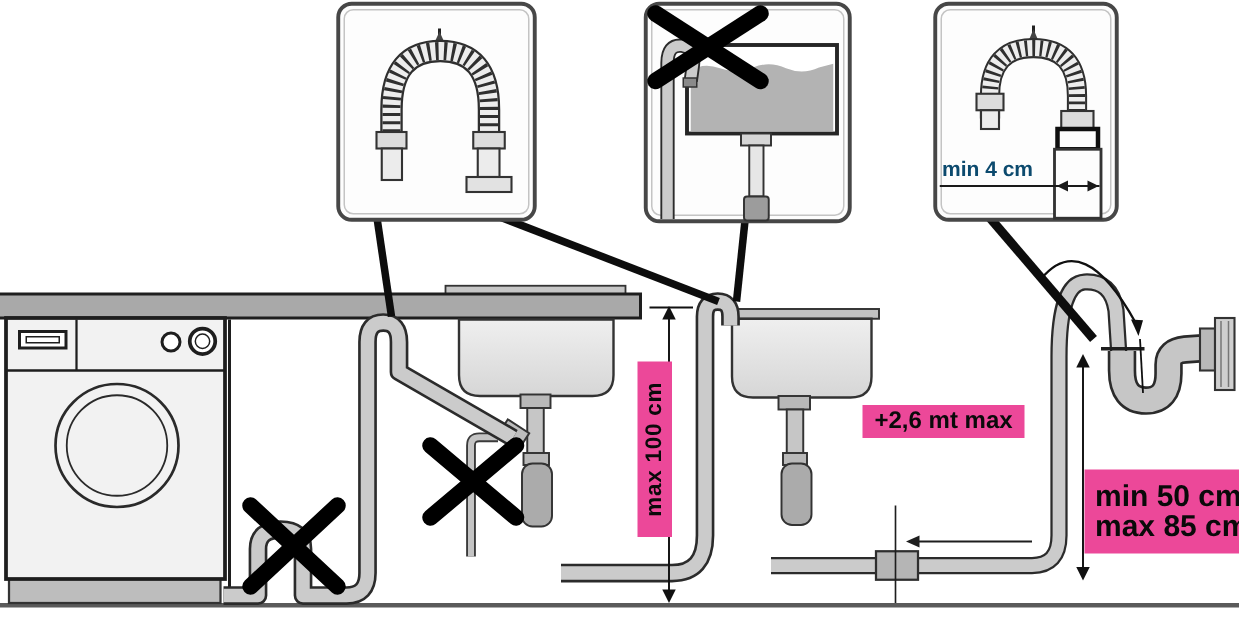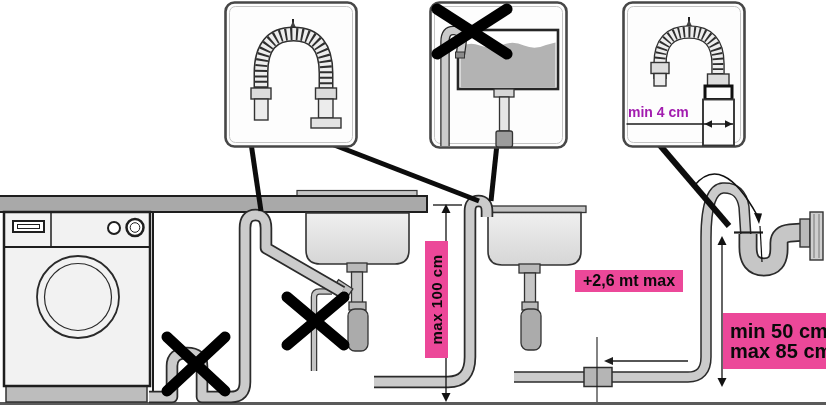--- a/index.html
+++ b/index.html
@@ -5,21 +5,21 @@
   html,body{margin:0;padding:0;background:#ffffff;}
   .stage{
     position:relative;width:826px;height:414px;overflow:hidden;background:#fff;
     font-family:"Liberation Sans",sans-serif;
   }
   .stage svg{position:absolute;left:0;top:0;}
   .lbl{
     position:absolute;background:#ec4899;color:#0a0a0a;font-weight:bold;
     white-space:nowrap;
   }
-  .lbl-plain{position:absolute;color:#a21caf;font-weight:bold;white-space:nowrap;background:transparent;}
+  .lbl-plain{position:absolute;color:#0c4a6e;font-weight:bold;white-space:nowrap;background:transparent;}
   #lbl-max100{left:425px;top:241px;width:23px;height:117px;display:flex;align-items:center;justify-content:center;}
   #lbl-max100 span{transform:rotate(-90deg);font-size:15px;letter-spacing:.5px;}
   #lbl-ext{left:575px;top:270px;font-size:16px;padding:2px 8px;}
   #lbl-standpipe{left:723px;top:313px;font-size:20px;line-height:20px;padding:8px 7px;}
   #lbl-standpipe span{display:block;}
   #lbl-min4{left:628px;top:104px;font-size:14px;}
 </style>
 </head>
 <body>
 

